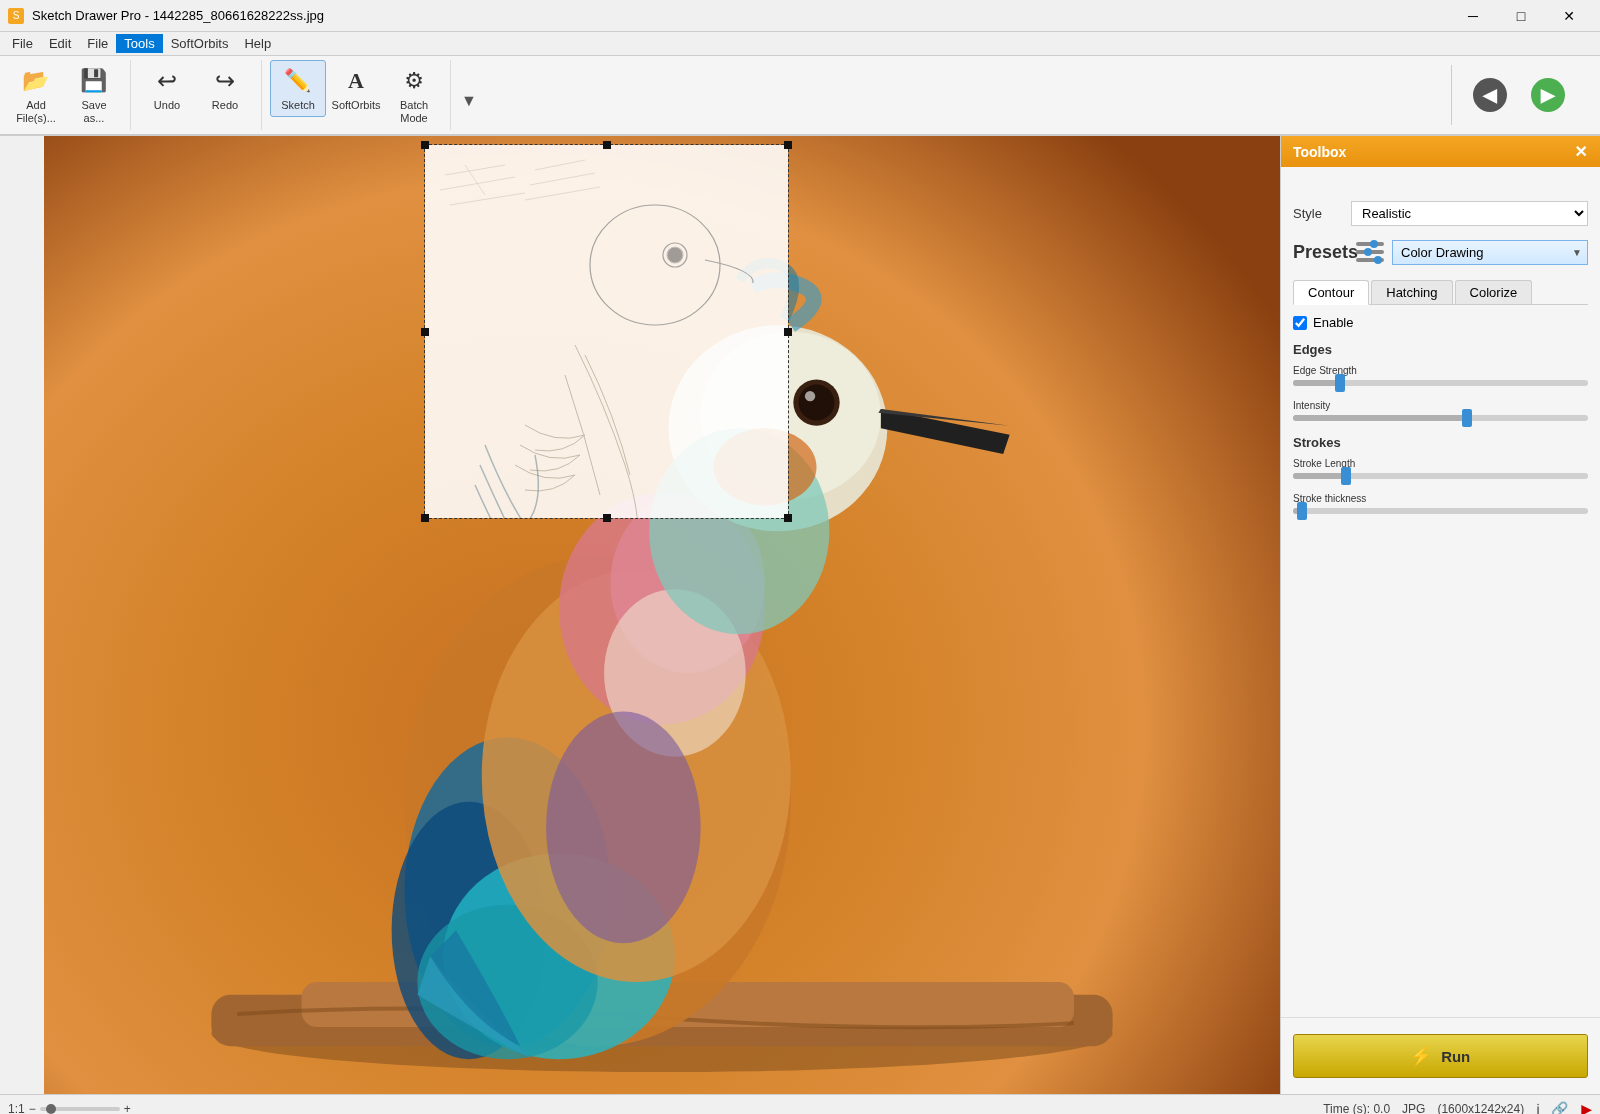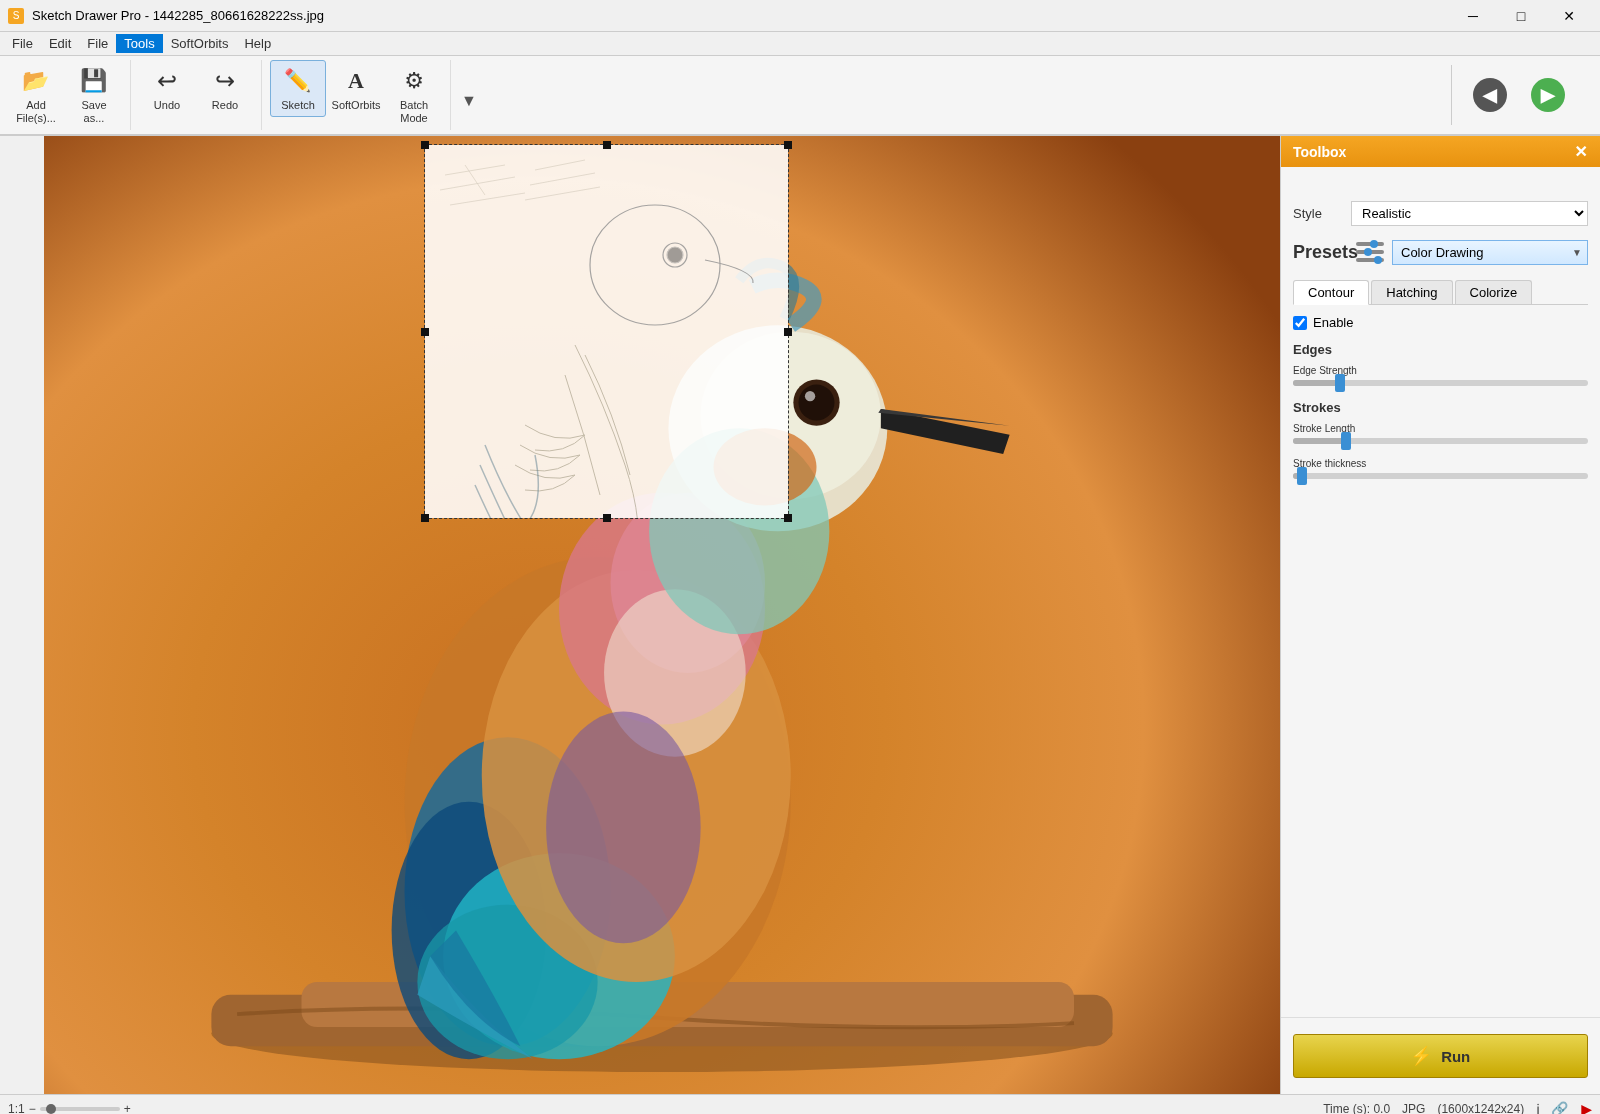--- a/index.html
+++ b/index.html
@@ -482,20 +482,27 @@
 
         <div class="slider-row">
           <div class="slider-label">Edge Strength</div>
           <div class="slider-track">
             <div class="slider-fill" style="width:16%;"></div>
             <div class="slider-thumb" style="left:calc(16% - 5px);"></div>
           </div>
         </div>
 
 
+        <div class="slider-row">
+          <div class="slider-label">Intensity</div>
+          <div class="slider-track">
+            <div class="slider-fill" style="width:59%;"></div>
+            <div class="slider-thumb" style="left:calc(59% - 5px);"></div>
+          </div>
+        </div>
       </div>
 
       <div class="strokes-section">
         <div class="section-heading">Strokes</div>
 
         <div class="slider-row">
           <div class="slider-label">Stroke Length</div>
           <div class="slider-track">
             <div class="slider-fill" style="width:18%;"></div>
             <div class="slider-thumb" style="left:calc(18% - 5px);"></div>

